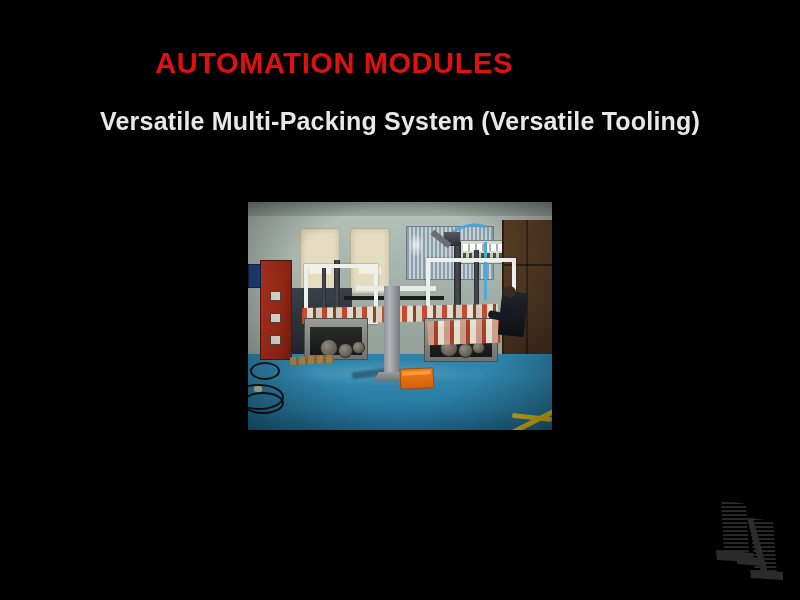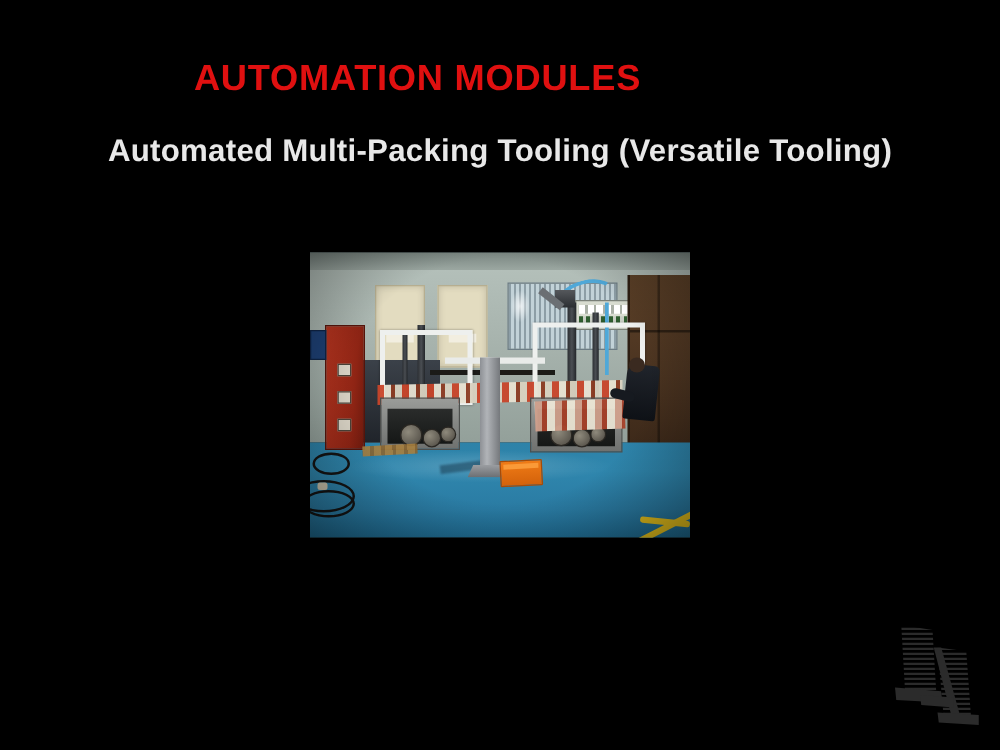--- a/index.html
+++ b/index.html
@@ -385,21 +385,21 @@
   }
   .logo svg { display: block; }
 </style>
 </head>
 <body>
 
 <div class="slide">
 
   <div class="slide-title">AUTOMATION MODULES</div>
 
-  <div class="slide-subtitle">Automated Multi-Packing Tooling (Versatile Tooling)</div>
+  <div class="slide-subtitle">Versatile Multi-Packing System (Versatile Tooling)</div>
 
   <div class="photo-frame">
     <div class="photo">
 
       <div class="p-wall"></div>
       <div class="p-wall-dark"></div>
 
       <div class="p-door d1">
         <div class="plate"></div>
       </div>

